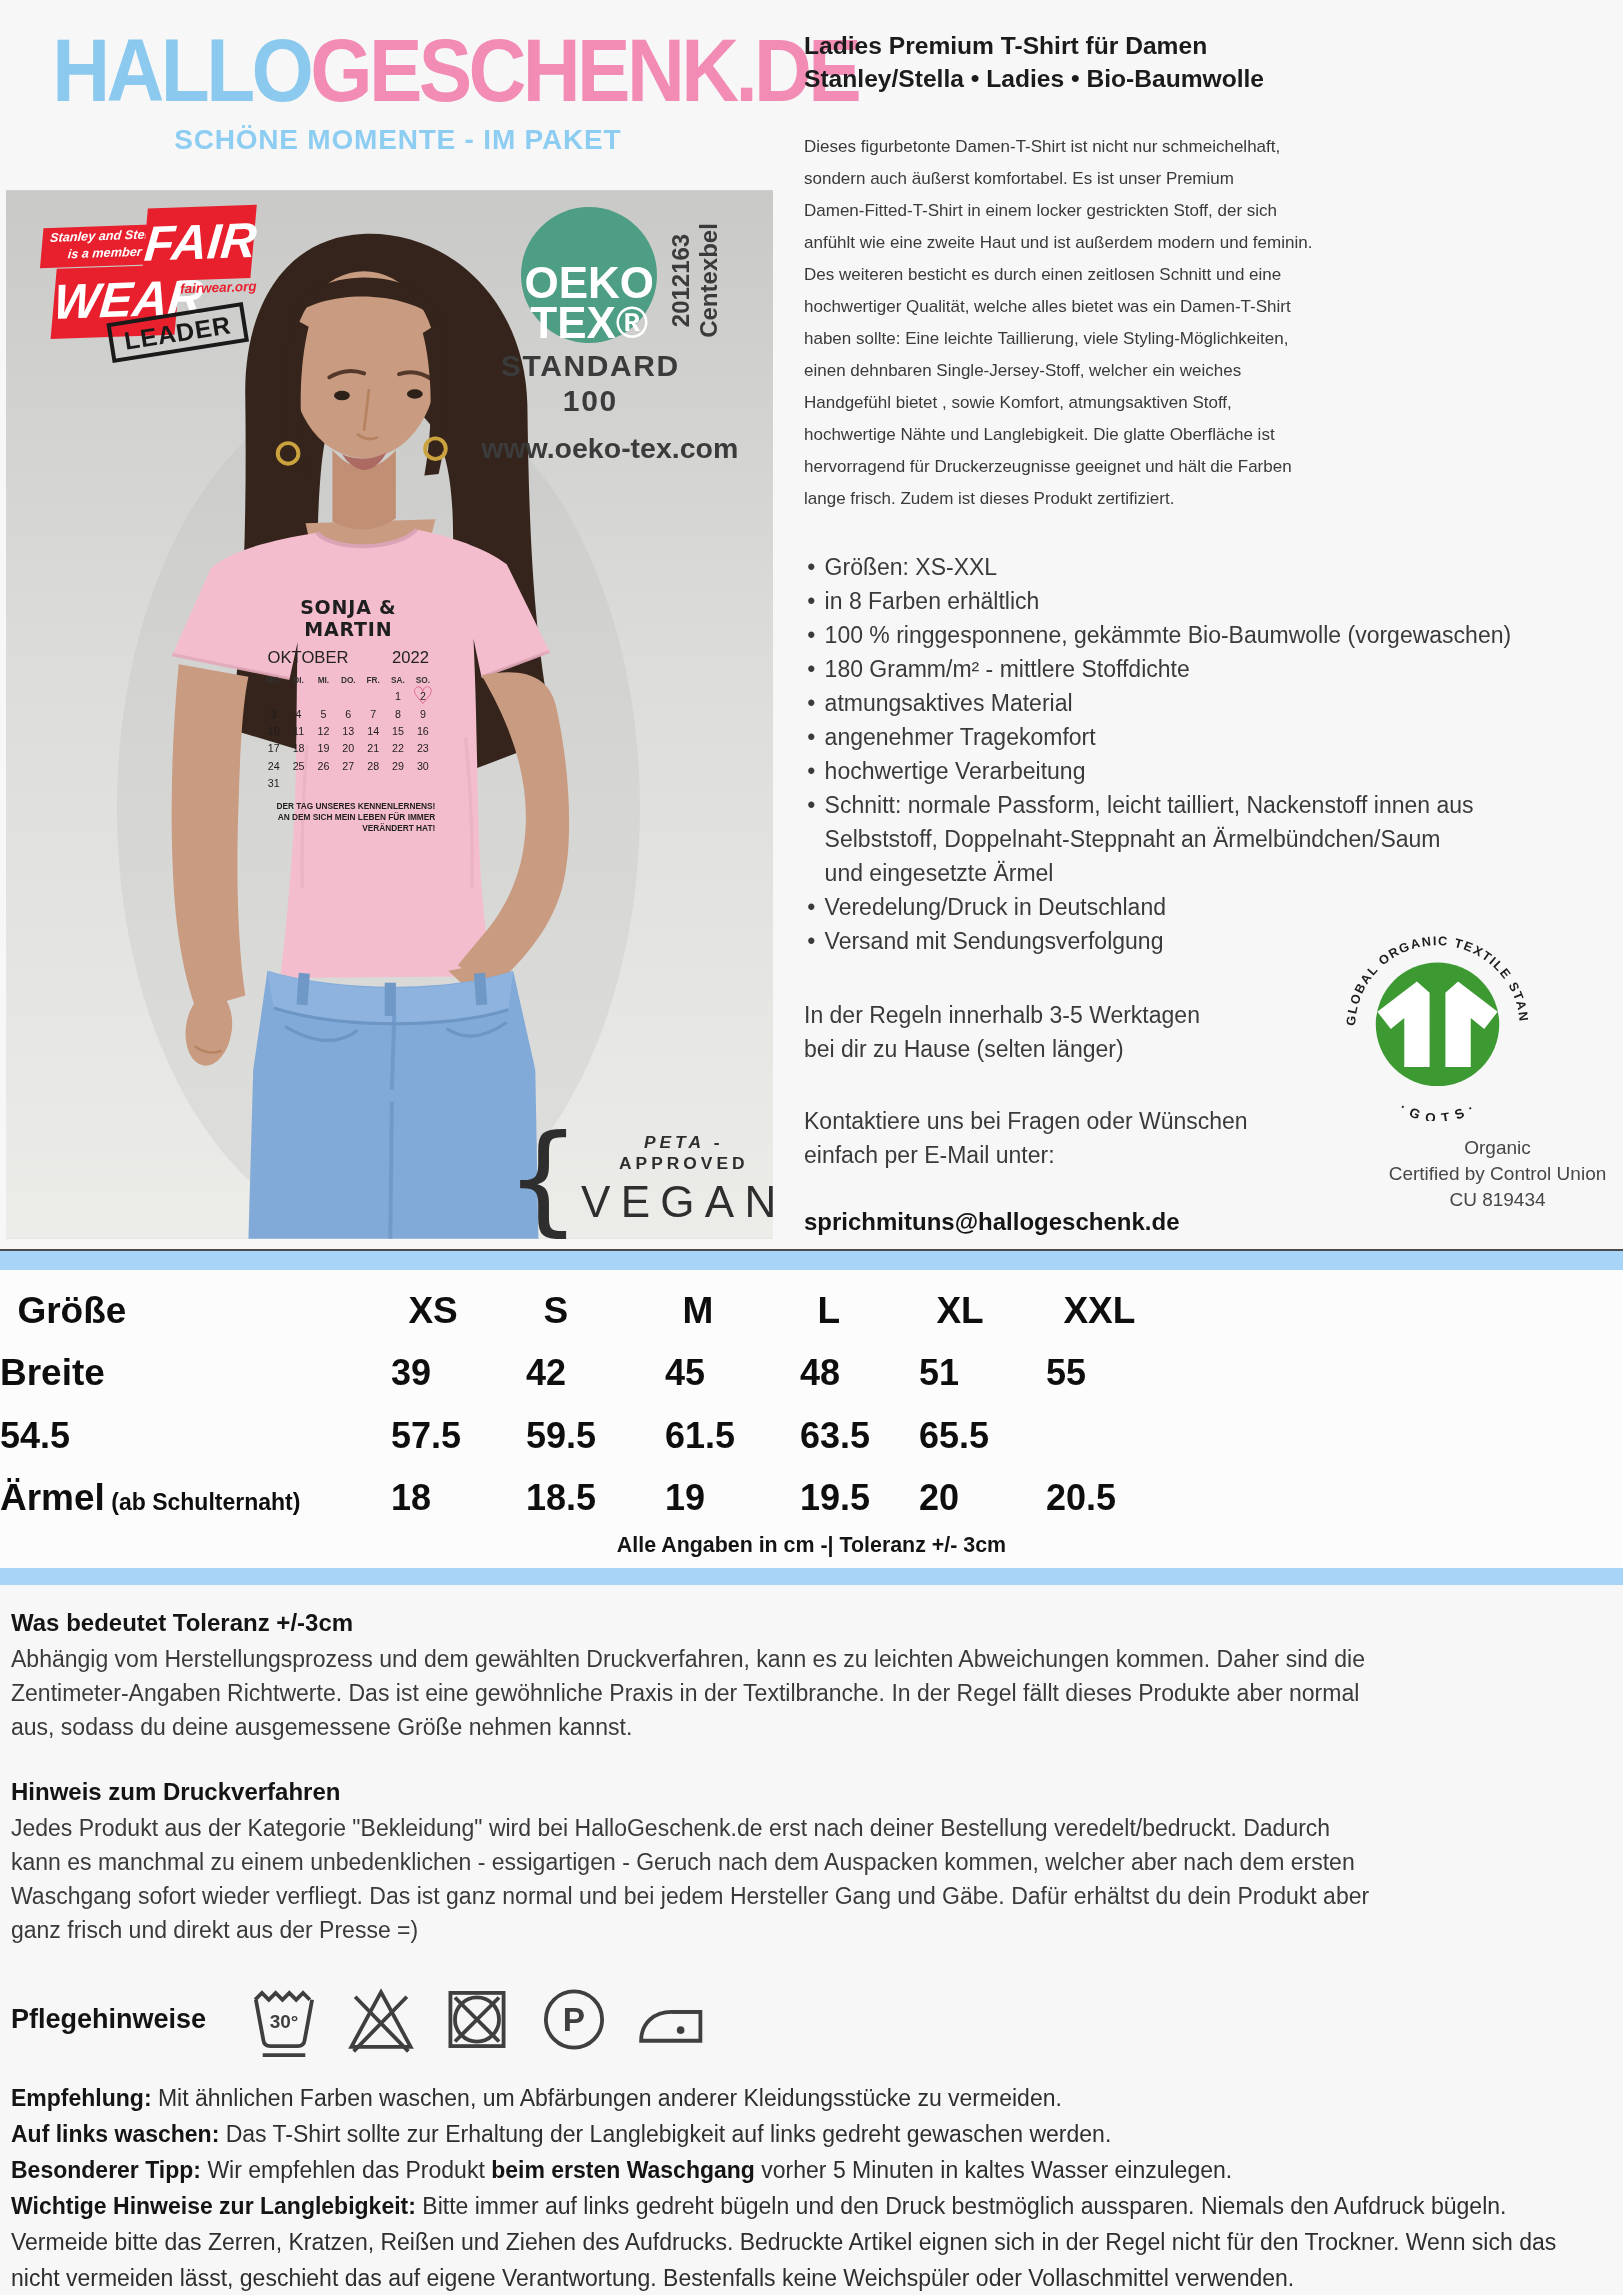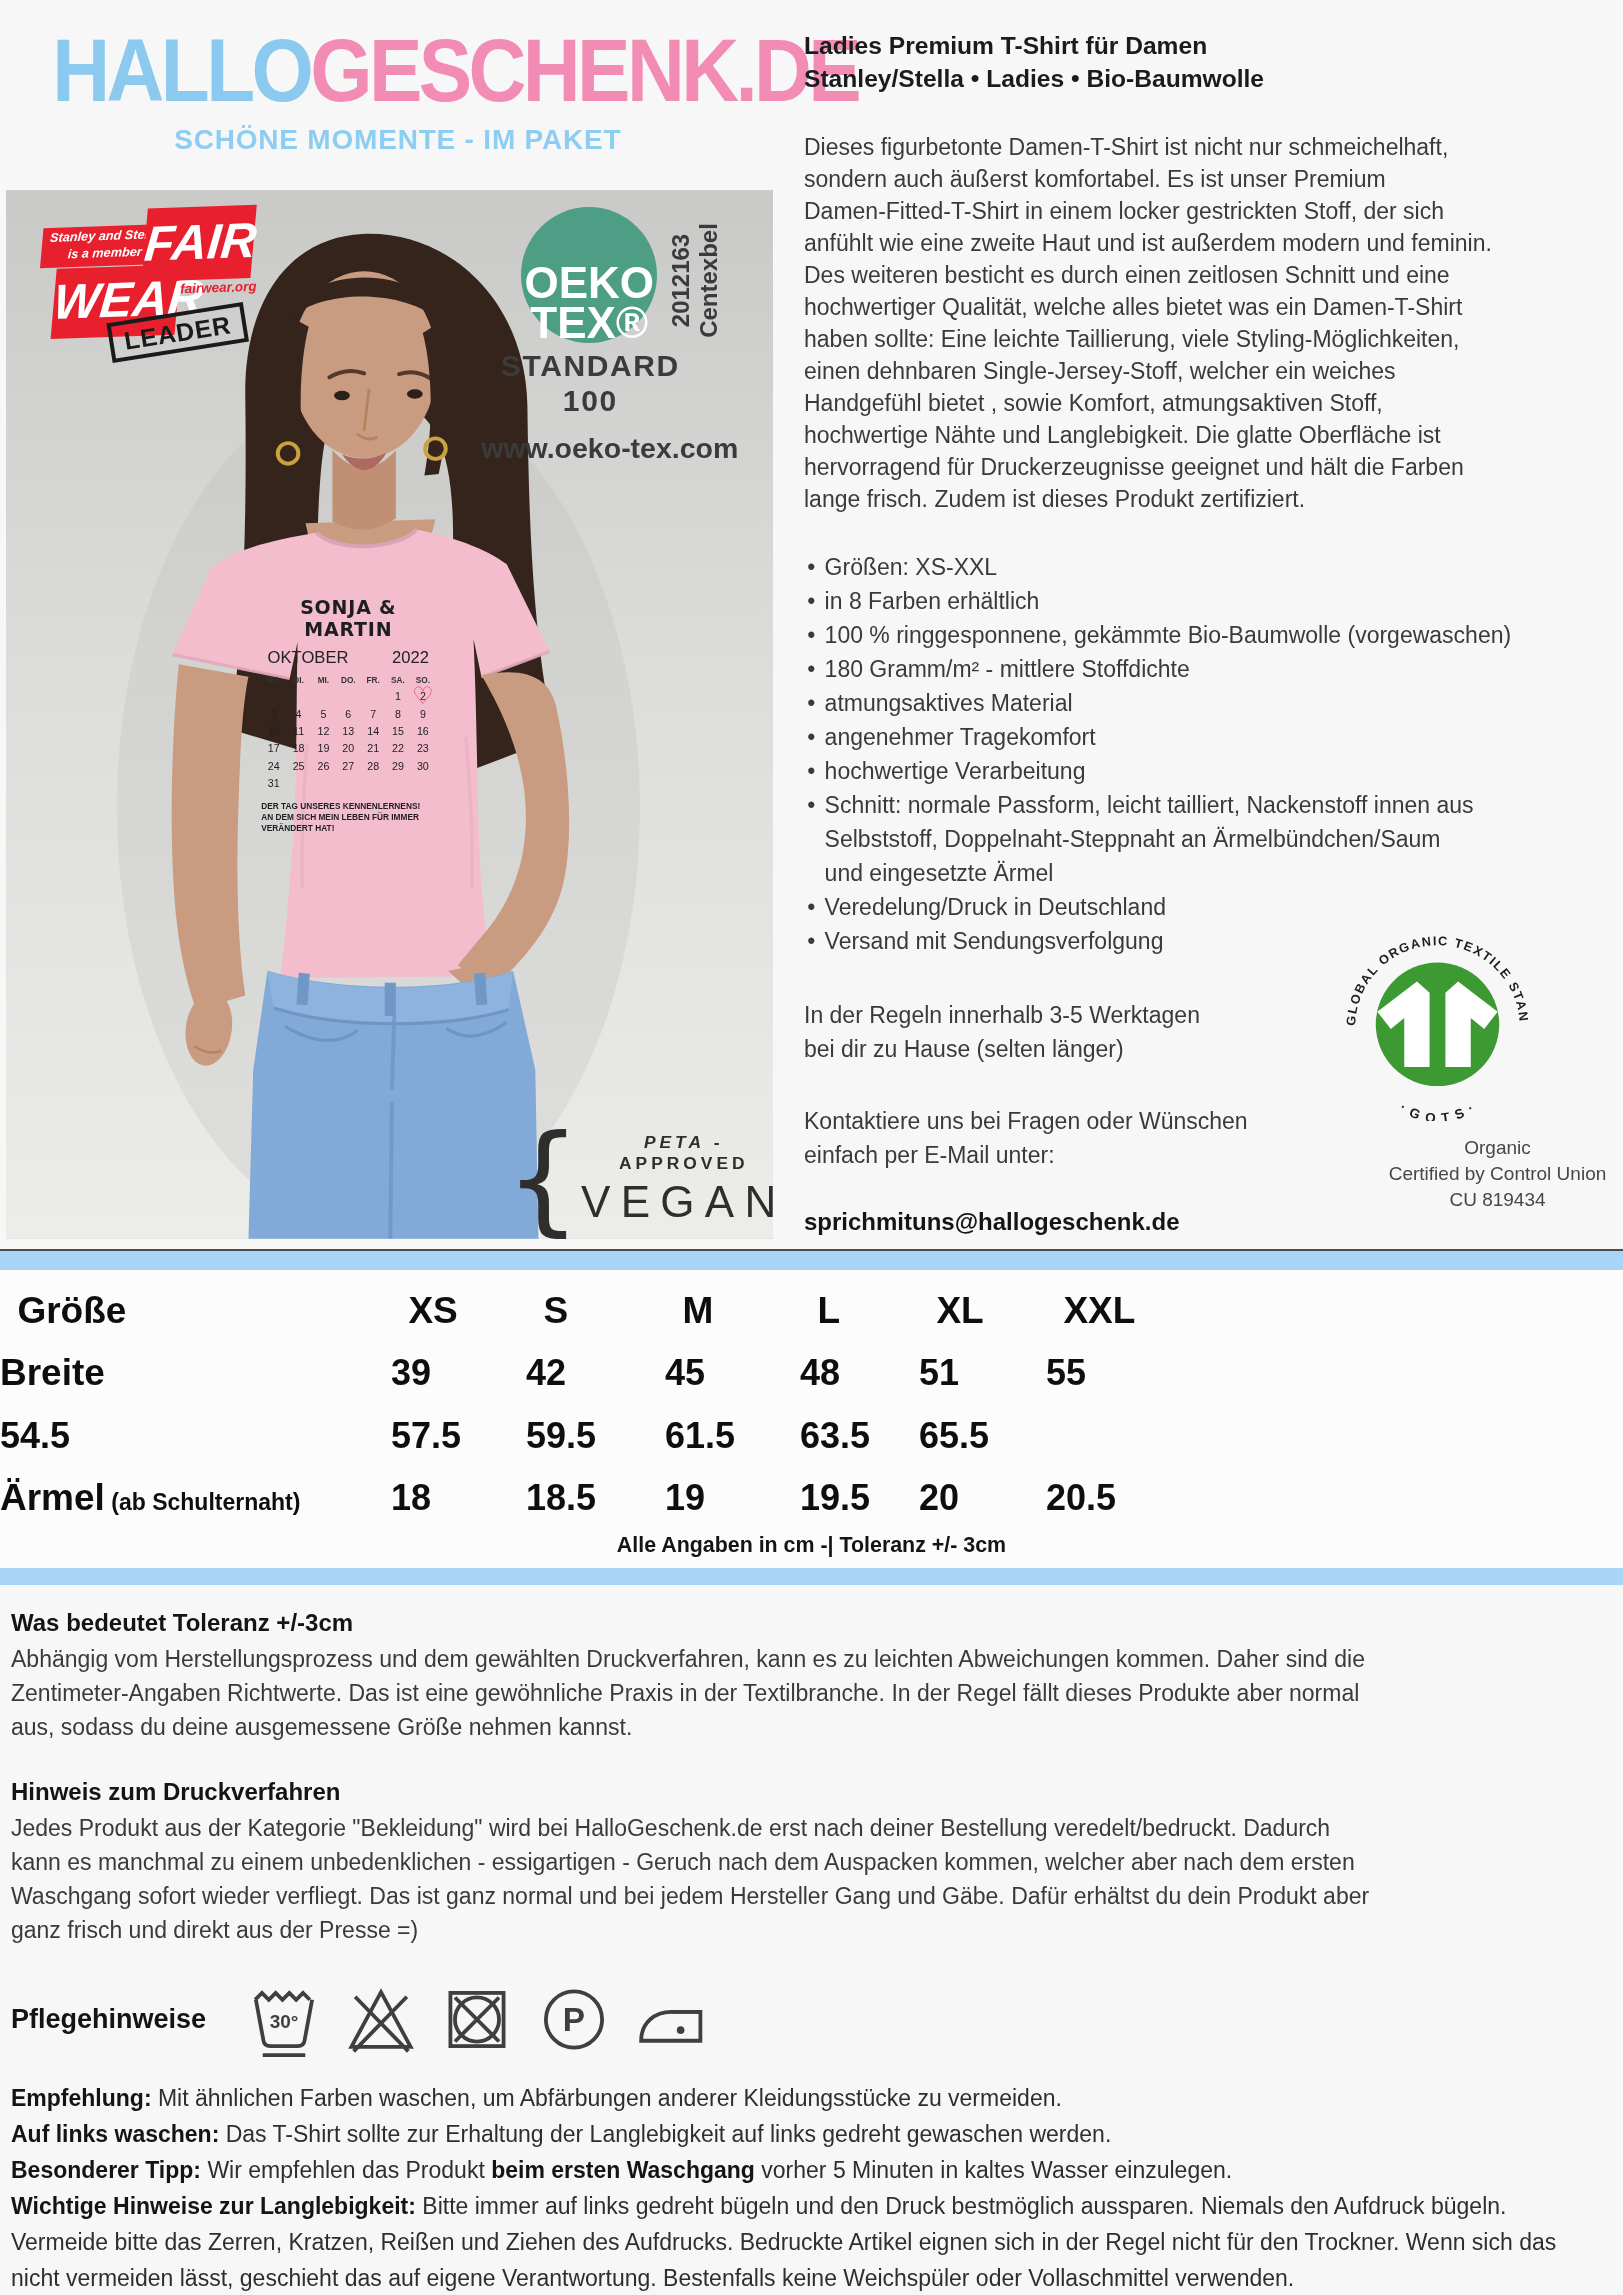--- a/index.html
+++ b/index.html
@@ -57,28 +57,28 @@
   .print-names{font-size:19px;font-weight:800;letter-spacing:0.8px;text-align:center;
                font-family:"DejaVu Sans",sans-serif;}
   .print-month-row{display:flex;justify-content:space-between;padding:0 6.3px;margin-top:8px;
                    font-size:16.6px;color:#222;}
   .cal-head,.cal-grid{display:grid;grid-template-columns:repeat(7,1fr);text-align:center;}
   .cal-head{margin-top:7.1px;font-size:8.3px;font-weight:700;color:#333;}
   .cal-grid{margin-top:3.2px;font-size:10.7px;row-gap:0;}
   .cal-cell{height:17.4px;line-height:17.4px;position:relative;}
   .cal-cell.heart::after{content:"♡";position:absolute;left:50%;top:50%;
         transform:translate(-50%,-56%);font-size:24px;color:#d9476f;font-weight:400;}
-  .print-caption{margin-top:8px;text-align:left;font-size:8.3px;font-weight:800;
+  .print-caption{margin-top:8px;text-align:right;font-size:8.3px;font-weight:800;
                  line-height:11px;white-space:pre-line;}
 
   
   .rightcol{left:804px;top:28.5px;width:802px;}
   .p-title{font-size:24.6px;font-weight:700;color:#1b1b1b;line-height:33px;margin:0;}
   .p-sub{font-size:24.6px;font-weight:700;color:#1b1b1b;line-height:33px;margin:0;}
-  .p-desc{margin:36px 0 0 0;font-size:23px;line-height:32px;white-space:pre-line;}
+  .p-desc{margin:36px 0 0 0;font-size:17px;line-height:32px;white-space:pre-line;}
   .bullets{margin-top:35px;}
   .bullet{position:relative;padding-left:20.6px;font-size:23px;line-height:34px;white-space:pre-line;}
   .bullet::before{content:"•";position:absolute;left:3.2px;color:#3a3a3a;}
   .p-flow{position:absolute;font-size:23px;line-height:34px;white-space:pre-line;margin:0;width:602px;}
   .delivery{top:969px;left:0;}
   .contact{top:1075px;left:0;}
   .email{top:1176px;left:0;font-size:24px;font-weight:700;color:#151515;}
 
   
   .gots{left:1333px;top:934px;width:209px;height:187px;}

